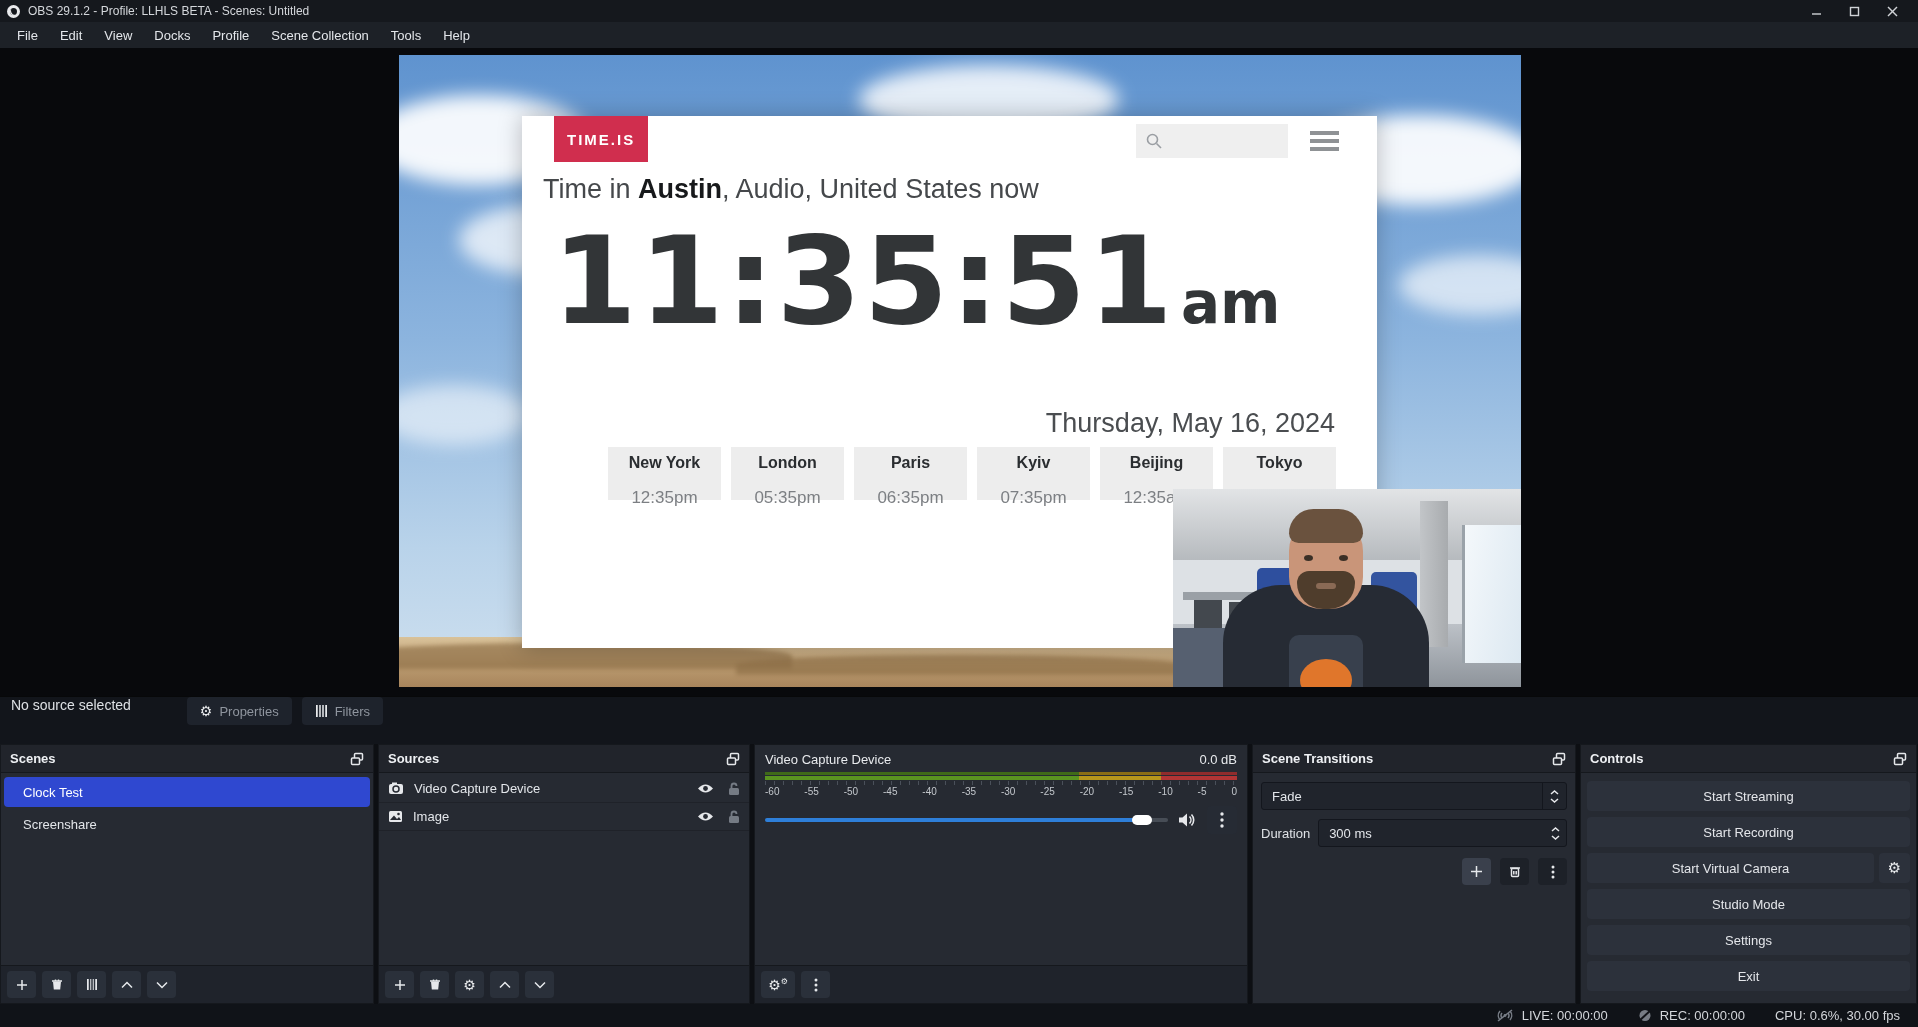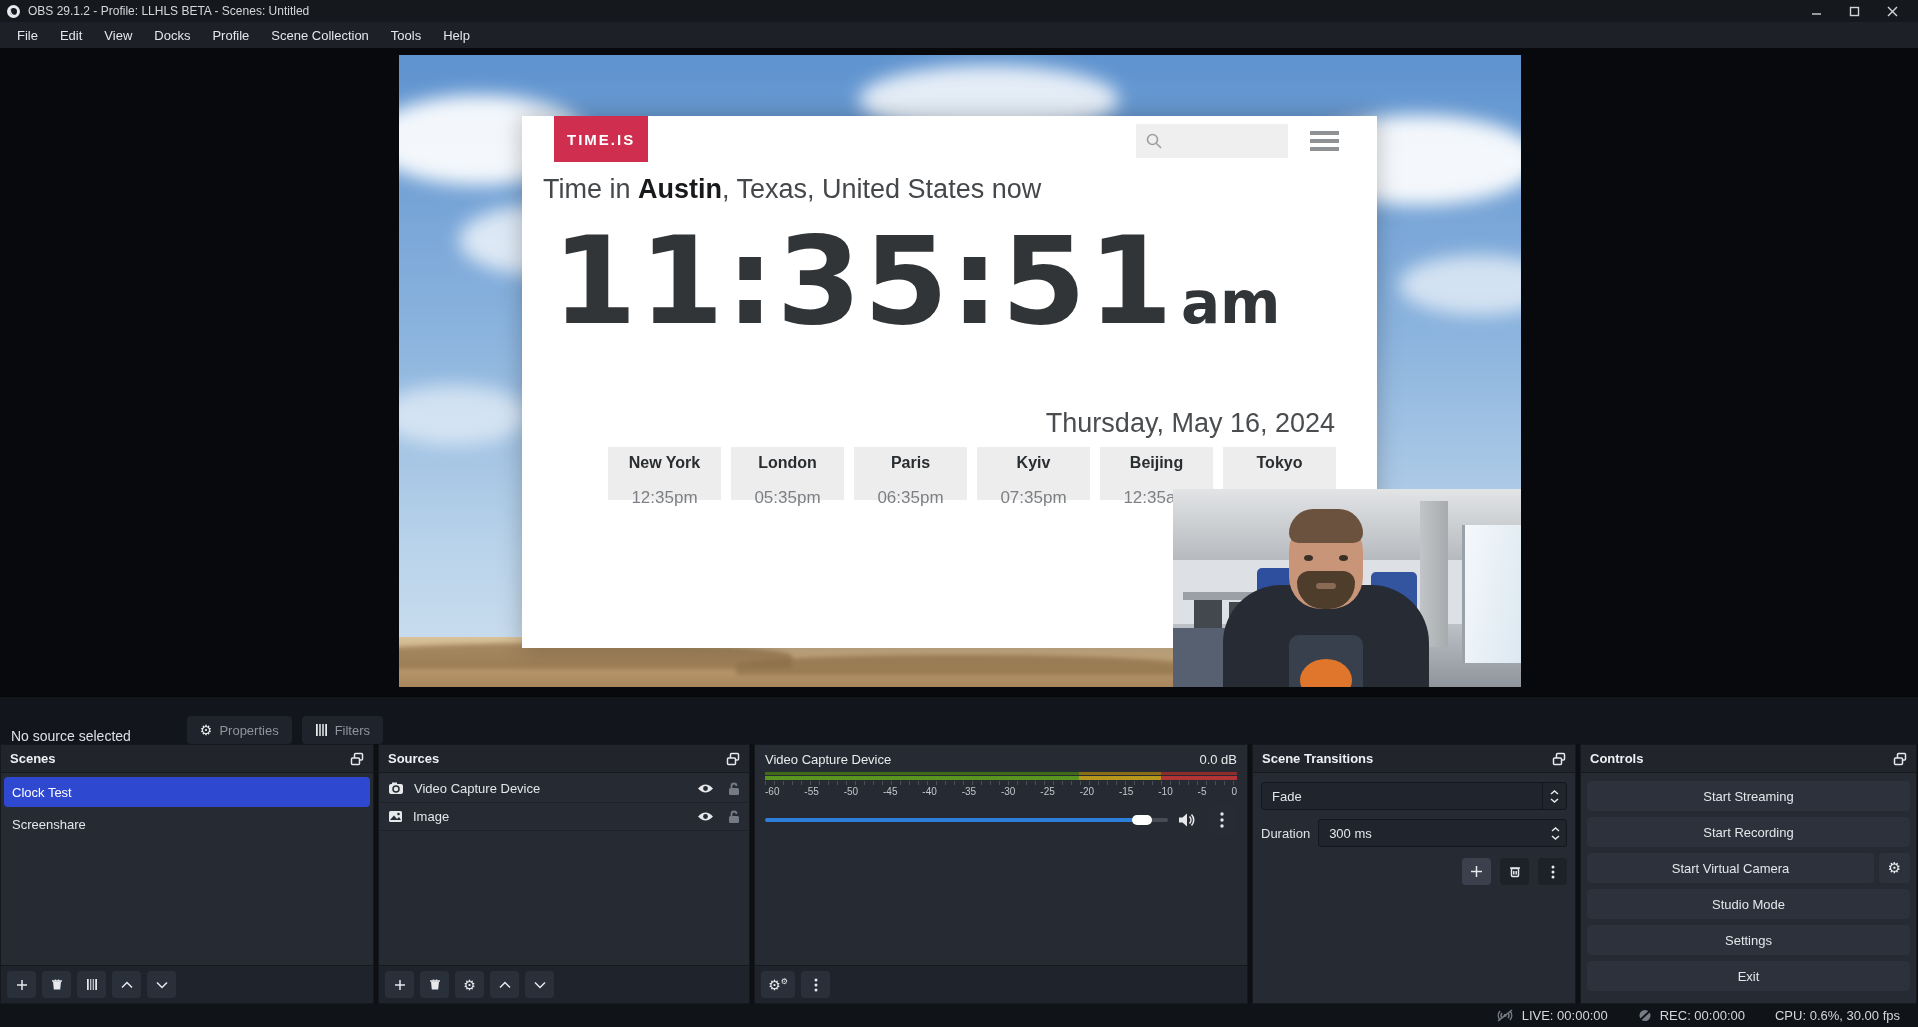--- a/index.html
+++ b/index.html
@@ -61,40 +61,40 @@
   .wc-person-body { position:absolute; left:44%; bottom:-6px; transform:translateX(-50%); width:206px; height:108px; background:#262b34; border-radius:58px 58px 0 0; }
   .wc-shirt { position:absolute; left:44%; bottom:0; transform:translateX(-50%); width:74px; height:52px; background:#38404d; border-radius:10px 10px 0 0; }
   .wc-logo-orange { position:absolute; left:44%; bottom:-14px; transform:translateX(-50%); width:52px; height:42px; background:#e0762b; border-radius:50%; }
   .wc-head { position:absolute; left:44%; top:26px; transform:translateX(-50%); width:74px; height:94px; background:#c99579; border-radius:36px 36px 32px 32px; }
   .wc-hair { position:absolute; left:0; top:-6px; width:74px; height:34px; background:#6a523e; border-radius:36px 36px 14px 14px; }
   .wc-eye { position:absolute; top:40px; width:9px; height:6px; background:#3a2f26; border-radius:50%; }
   .wc-beard { position:absolute; left:8px; top:56px; width:58px; height:38px; background:#4f3d2c; border-radius:12px 12px 26px 26px; }
   .wc-mouth { position:absolute; left:19px; top:12px; width:20px; height:6px; background:#8a6a55; border-radius:4px; }
 
   
-  .src-toolbar { height:48px; background:#12151b; display:flex; align-items:flex-end; padding:0 11px; border-top:1px solid #070809; }
+  .src-toolbar { height:48px; background:#12151b; display:flex; align-items:flex-start; padding:0 11px; border-top:1px solid #070809; }
   .src-status { font-size:14px; color:#dde0e4; }
   .bar-btn { height:28px; background:#1e232c; border-radius:4px; display:flex; align-items:center; gap:7px; padding:0 13px; font-size:13px; color:#8f959e; }
   .bar-btn .g { color:#e8eaec; font-family:"DejaVu Sans", sans-serif; font-size:14px; line-height:1; }
 
   
   .docks { height:260px; display:flex; gap:4px; background:#0d0f13; }
   .dock { background:#262a32; border:1px solid #15181d; display:flex; flex-direction:column; }
   .dock-scenes { width:374px; } .dock-sources { width:372px; } .dock-mixer { width:494px; }
   .dock-transitions { width:324px; } .dock-controls { width:337px; }
   .dock-header { height:28px; flex:none; background:#21242b; display:flex; align-items:center; padding:0 9px; font-weight:bold; font-size:13px; color:#eef0f3; border-bottom:1px solid #15181d; }
   .popout { margin-left:auto; }
   .dock-footer { margin-top:auto; border-top:1px solid #15181d; background:#1f232b; padding:5px 6px; display:flex; gap:6px; align-items:center; }
   .tool-btn { width:29px; height:27px; background:#2a303a; border-radius:4px; display:flex; align-items:center; justify-content:center; }
   .tool-btn svg { display:block; }
   .g { font-family:"DejaVu Sans", sans-serif; }
 
   
   .scene-list { padding:4px 3px; }
-  .scene-item { height:30px; display:flex; align-items:center; padding:0 8px; font-size:13px; color:#e3e6ea; border-radius:4px; margin-bottom:2px; }
+  .scene-item { height:30px; display:flex; align-items:center; padding:0 19px; font-size:13px; color:#e3e6ea; border-radius:4px; margin-bottom:2px; }
   .scene-item.selected { background:#2f48d0; color:#fff; }
 
   
   .source-list { padding:2px 0; }
   .source-row { height:28px; display:flex; align-items:center; gap:10px; padding:0 9px; font-size:13px; color:#e3e6ea; border-bottom:1px solid rgba(10,12,16,.25); }
   .source-row .right { margin-left:auto; display:flex; gap:14px; align-items:center; }
 
   
   .mixer-body { padding:7px 10px 0; }
   .mixer-name { display:flex; font-size:13px; color:#e8eaed; }
@@ -191,21 +191,21 @@
           <circle cx="7.5" cy="7.5" r="5"></circle>
             <line x1="11.5" y1="11.5" x2="16" y2="16"></line>
         </svg>
       </div>
       <div class="tc-burger">
           <div></div>
           <div></div>
           <div></div>
         </div>
       <div class="tc-heading">
-        <span>Time in </span><b>Austin</b><span>, Texas, United States now</span>
+        <span>Time in </span><b>Austin</b><span>, Audio, United States now</span>
       </div>
       <div class="tc-time">
         <span class="tc-digits">11:35:51</span>
         <span class="tc-ampm">am</span>
       </div>
       <div class="tc-date">Thursday, May 16, 2024</div>
       <div class="tc-cities">
         <div class="city">
             <div class="city-name">New York</div>
             <div class="city-time">12:35pm</div>

